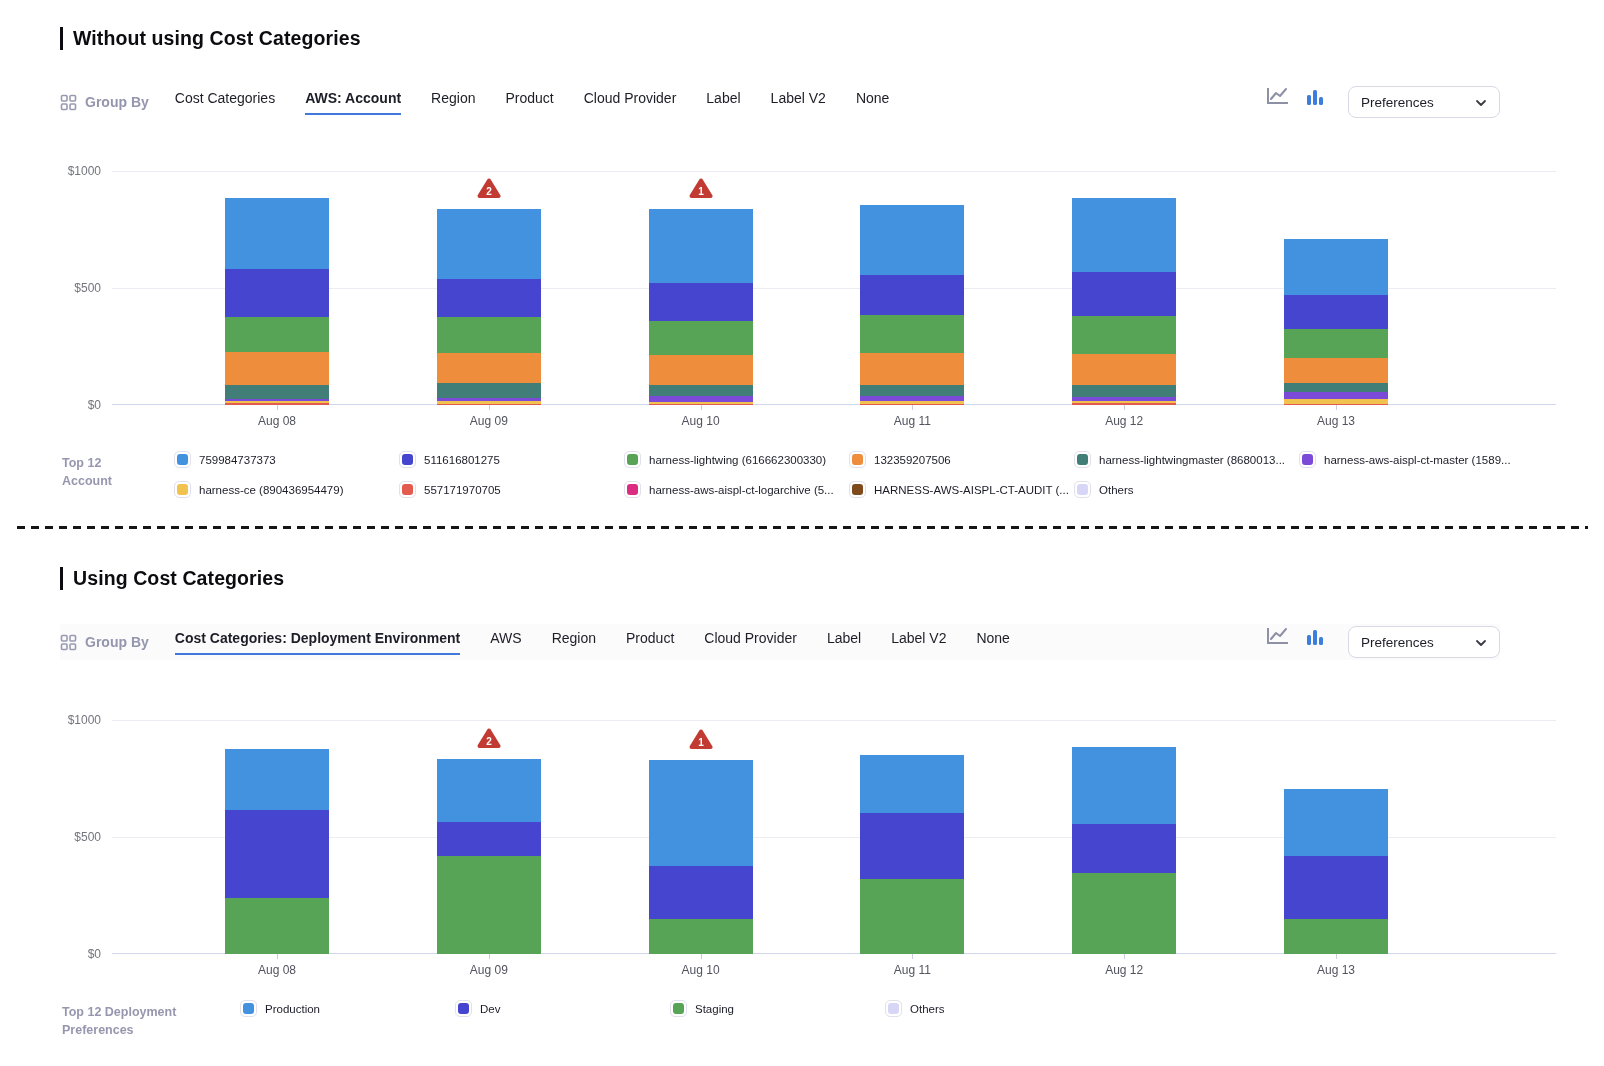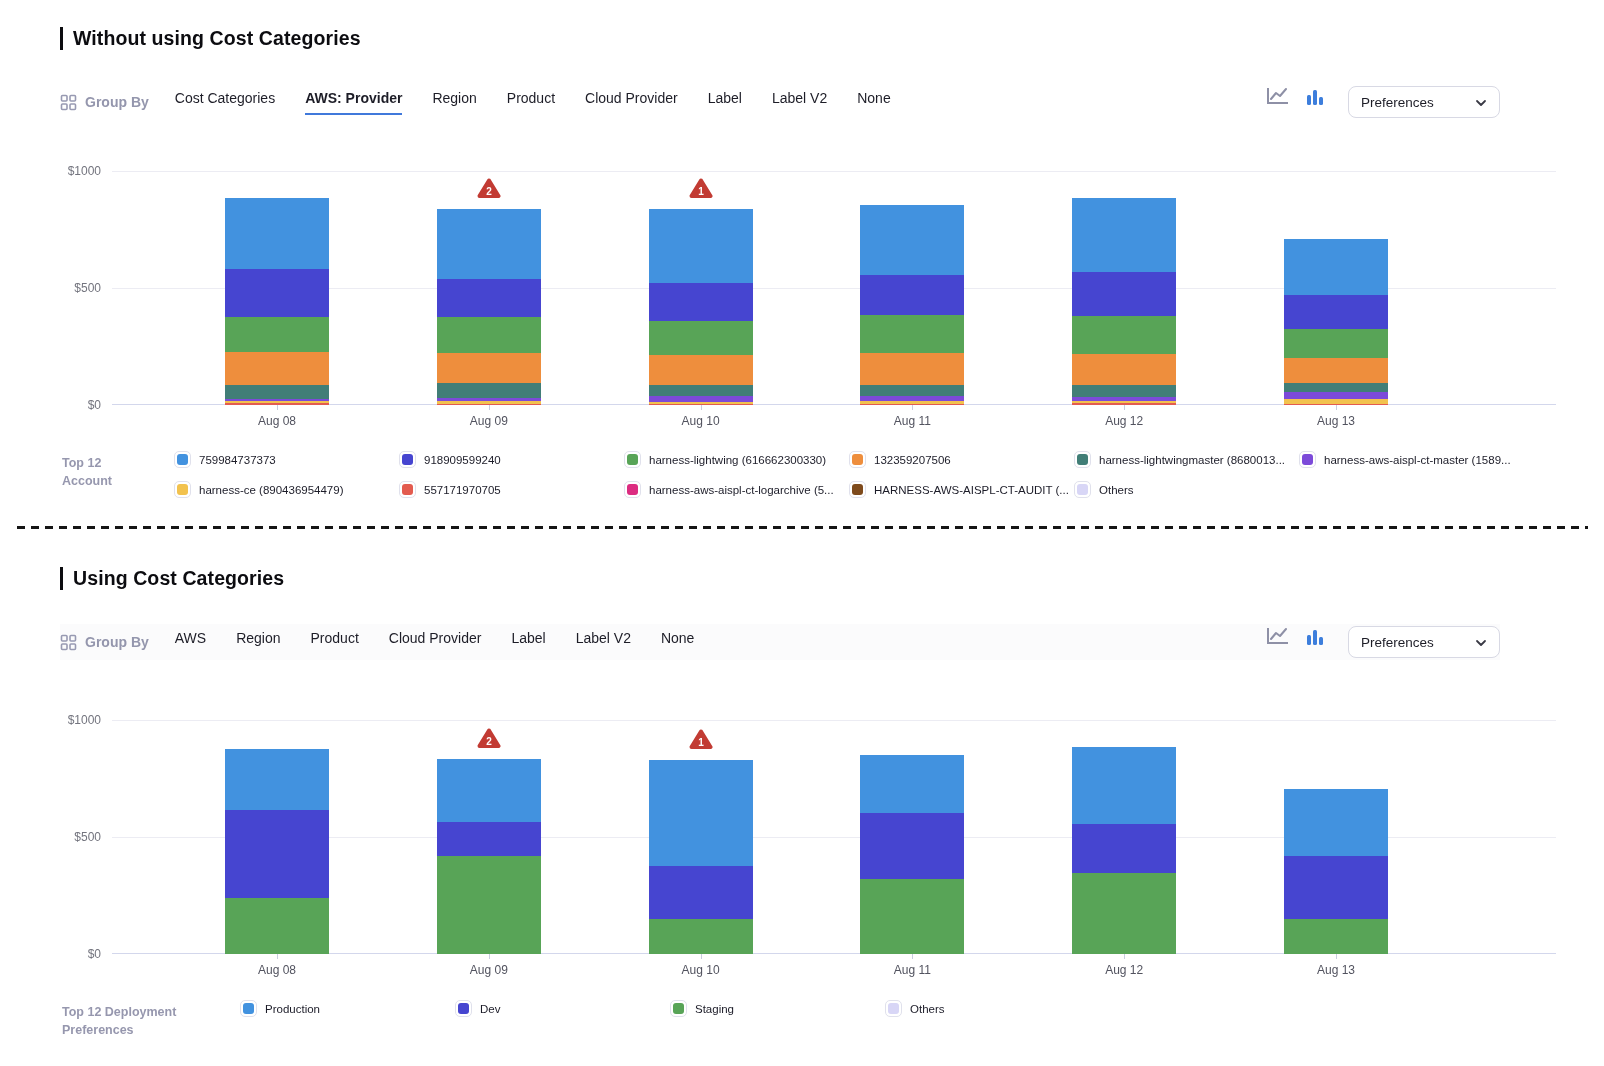--- a/index.html
+++ b/index.html
@@ -65,21 +65,21 @@
           <rect x="1.5" y="1.5" width="5.5" height="5.5" rx="1"></rect>
             <rect x="10" y="1.5" width="5.5" height="5.5" rx="1"></rect>
           <rect x="1.5" y="10" width="5.5" height="5.5" rx="1"></rect>
             <rect x="10" y="10" width="5.5" height="5.5" rx="1"></rect>
         </svg>
       </span>
       <span class="groupby-label">Group By</span>
     </div>
     <nav class="tabs" id="tabs-0">
         <span class="tab">Cost Categories</span>
-        <span class="tab active">AWS: Provider</span>
+        <span class="tab active">AWS: Account</span>
         <span class="tab">Region</span>
         <span class="tab">Product</span>
         <span class="tab">Cloud Provider</span>
         <span class="tab">Label</span>
         <span class="tab">Label V2</span>
         <span class="tab">None</span>
       </nav>
     <div class="toolbar-right">
       <span class="icon-btn">
         <svg width="24" height="20" viewBox="0 0 24 20" fill="none" stroke="#8e90a6" stroke-width="2">
@@ -217,21 +217,21 @@
         <div class="legend-item">
           <span class="chip">
             <span class="chip-inner" style="background: rgb(66, 146, 223);"></span>
           </span>
           <span class="legend-label">759984737373</span>
         </div>
         <div class="legend-item">
           <span class="chip">
             <span class="chip-inner" style="background: rgb(70, 69, 208);"></span>
           </span>
-          <span class="legend-label">918909599240</span>
+          <span class="legend-label">511616801275</span>
         </div>
         <div class="legend-item">
           <span class="chip">
             <span class="chip-inner" style="background: rgb(88, 164, 87);"></span>
           </span>
           <span class="legend-label">harness-lightwing (616662300330)</span>
         </div>
         <div class="legend-item">
           <span class="chip">
             <span class="chip-inner" style="background: rgb(238, 142, 61);"></span>
@@ -298,20 +298,21 @@
         <svg width="17" height="17" viewBox="0 0 17 17" fill="none" stroke="#989ab2" stroke-width="1.6">
           <rect x="1.5" y="1.5" width="5.5" height="5.5" rx="1"></rect>
             <rect x="10" y="1.5" width="5.5" height="5.5" rx="1"></rect>
           <rect x="1.5" y="10" width="5.5" height="5.5" rx="1"></rect>
             <rect x="10" y="10" width="5.5" height="5.5" rx="1"></rect>
         </svg>
       </span>
       <span class="groupby-label">Group By</span>
     </div>
     <nav class="tabs" id="tabs-1">
+        <span class="tab active">Cost Categories: Deployment Environment</span>
         <span class="tab">AWS</span>
         <span class="tab">Region</span>
         <span class="tab">Product</span>
         <span class="tab">Cloud Provider</span>
         <span class="tab">Label</span>
         <span class="tab">Label V2</span>
         <span class="tab">None</span>
       </nav>
     <div class="toolbar-right">
       <span class="icon-btn">

